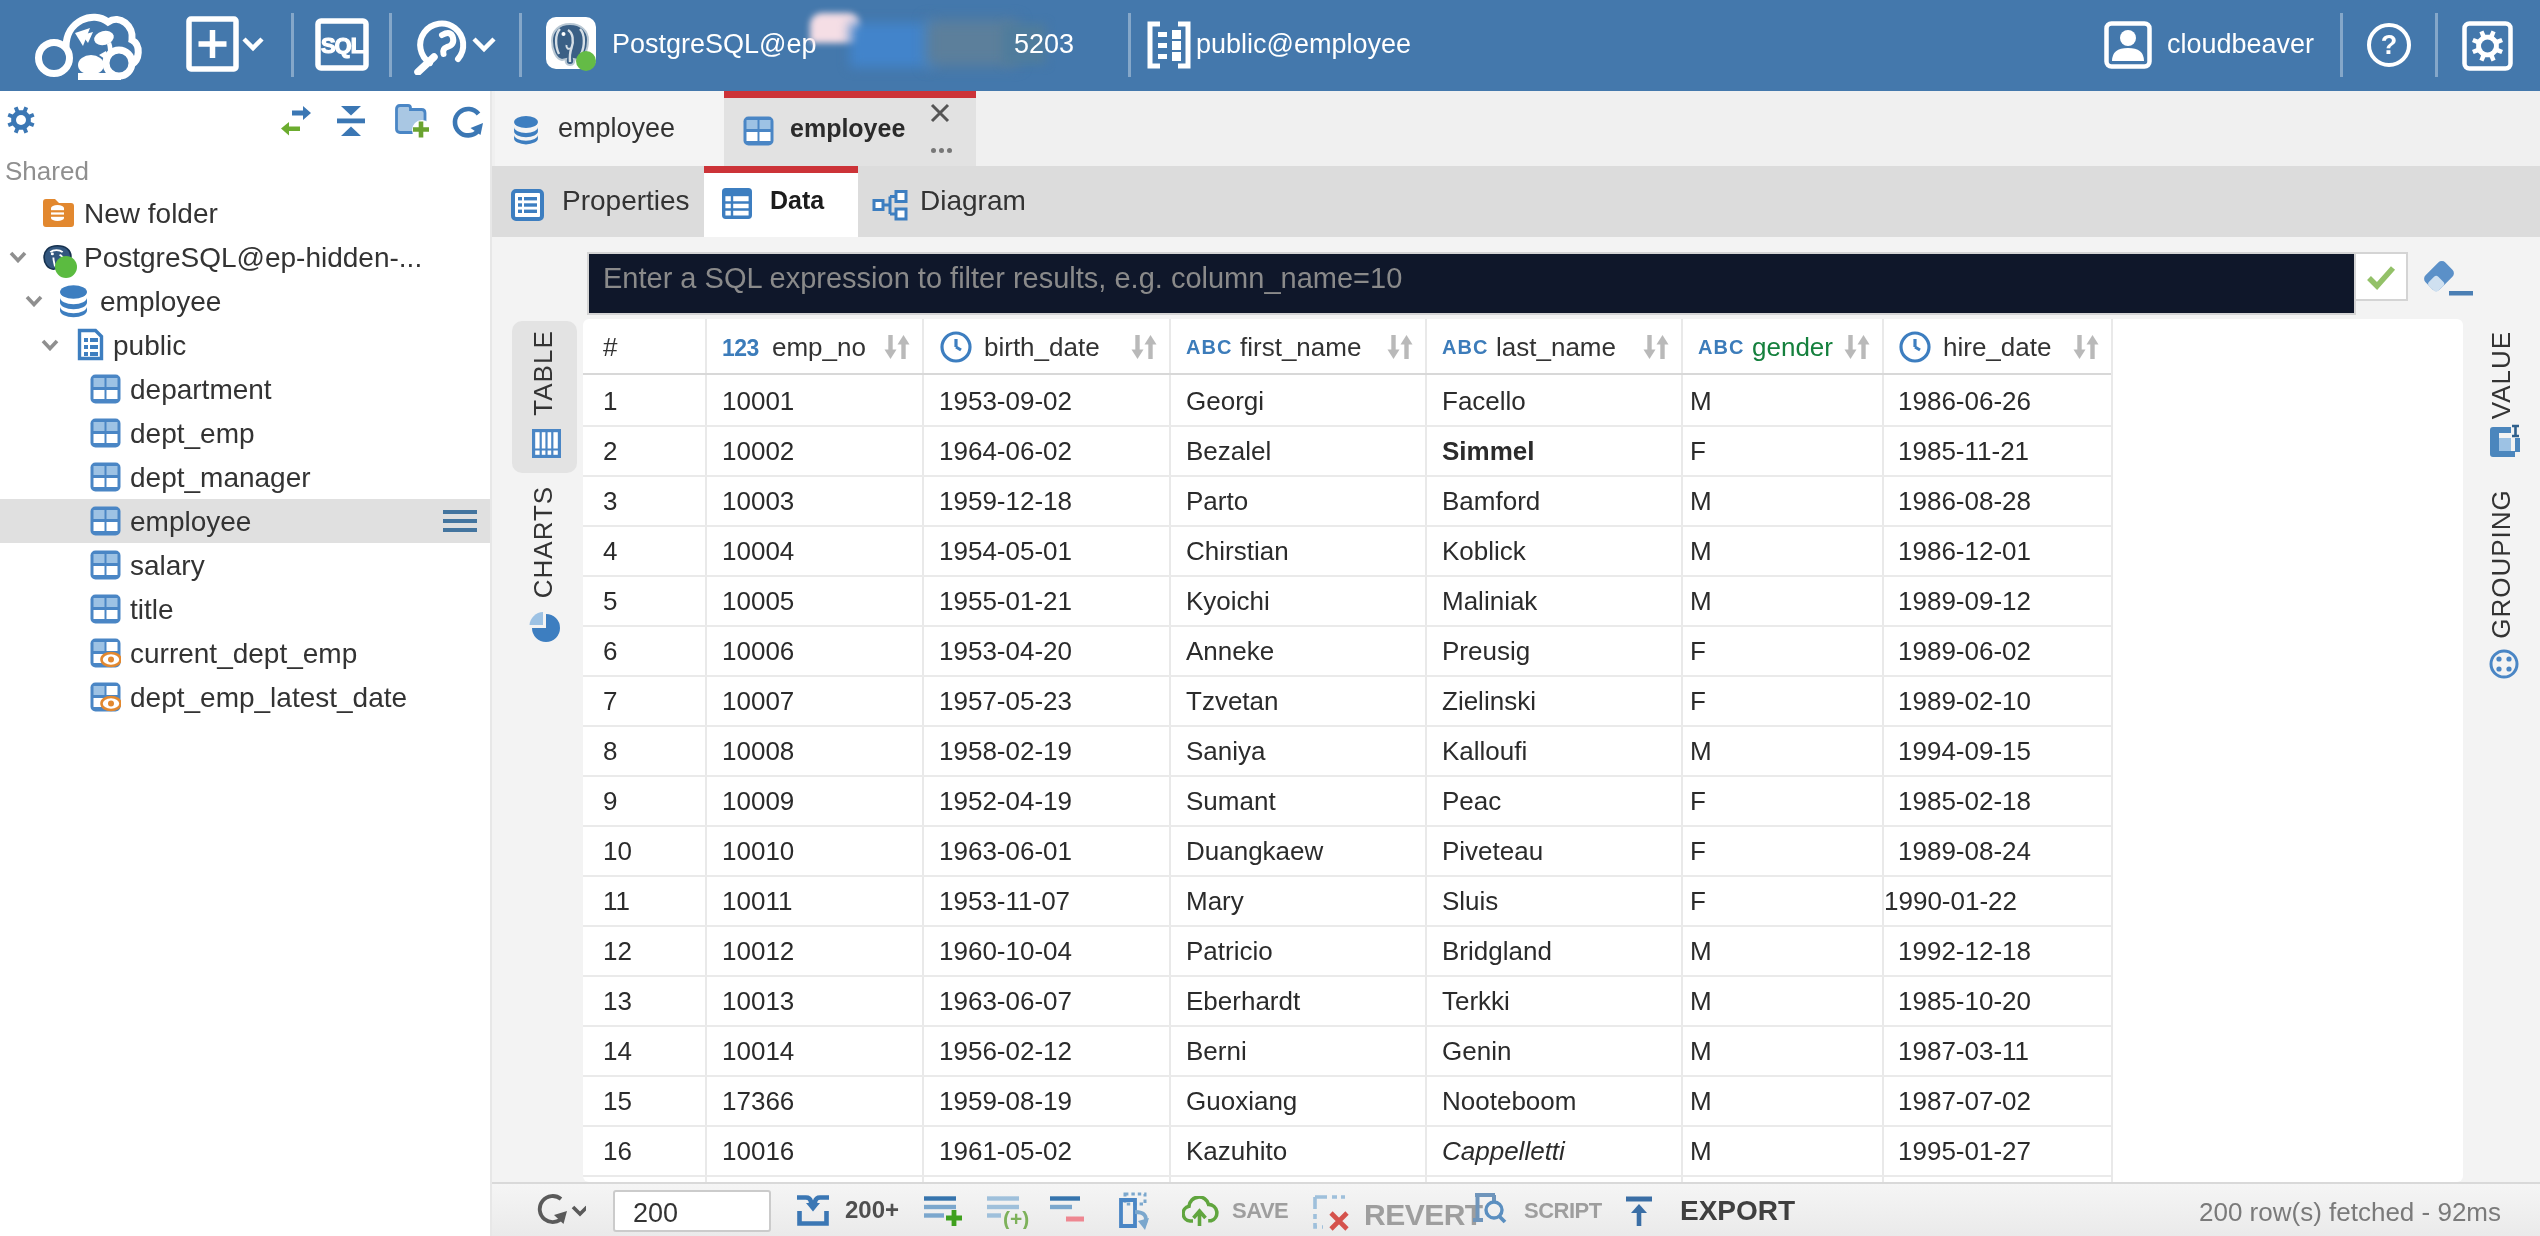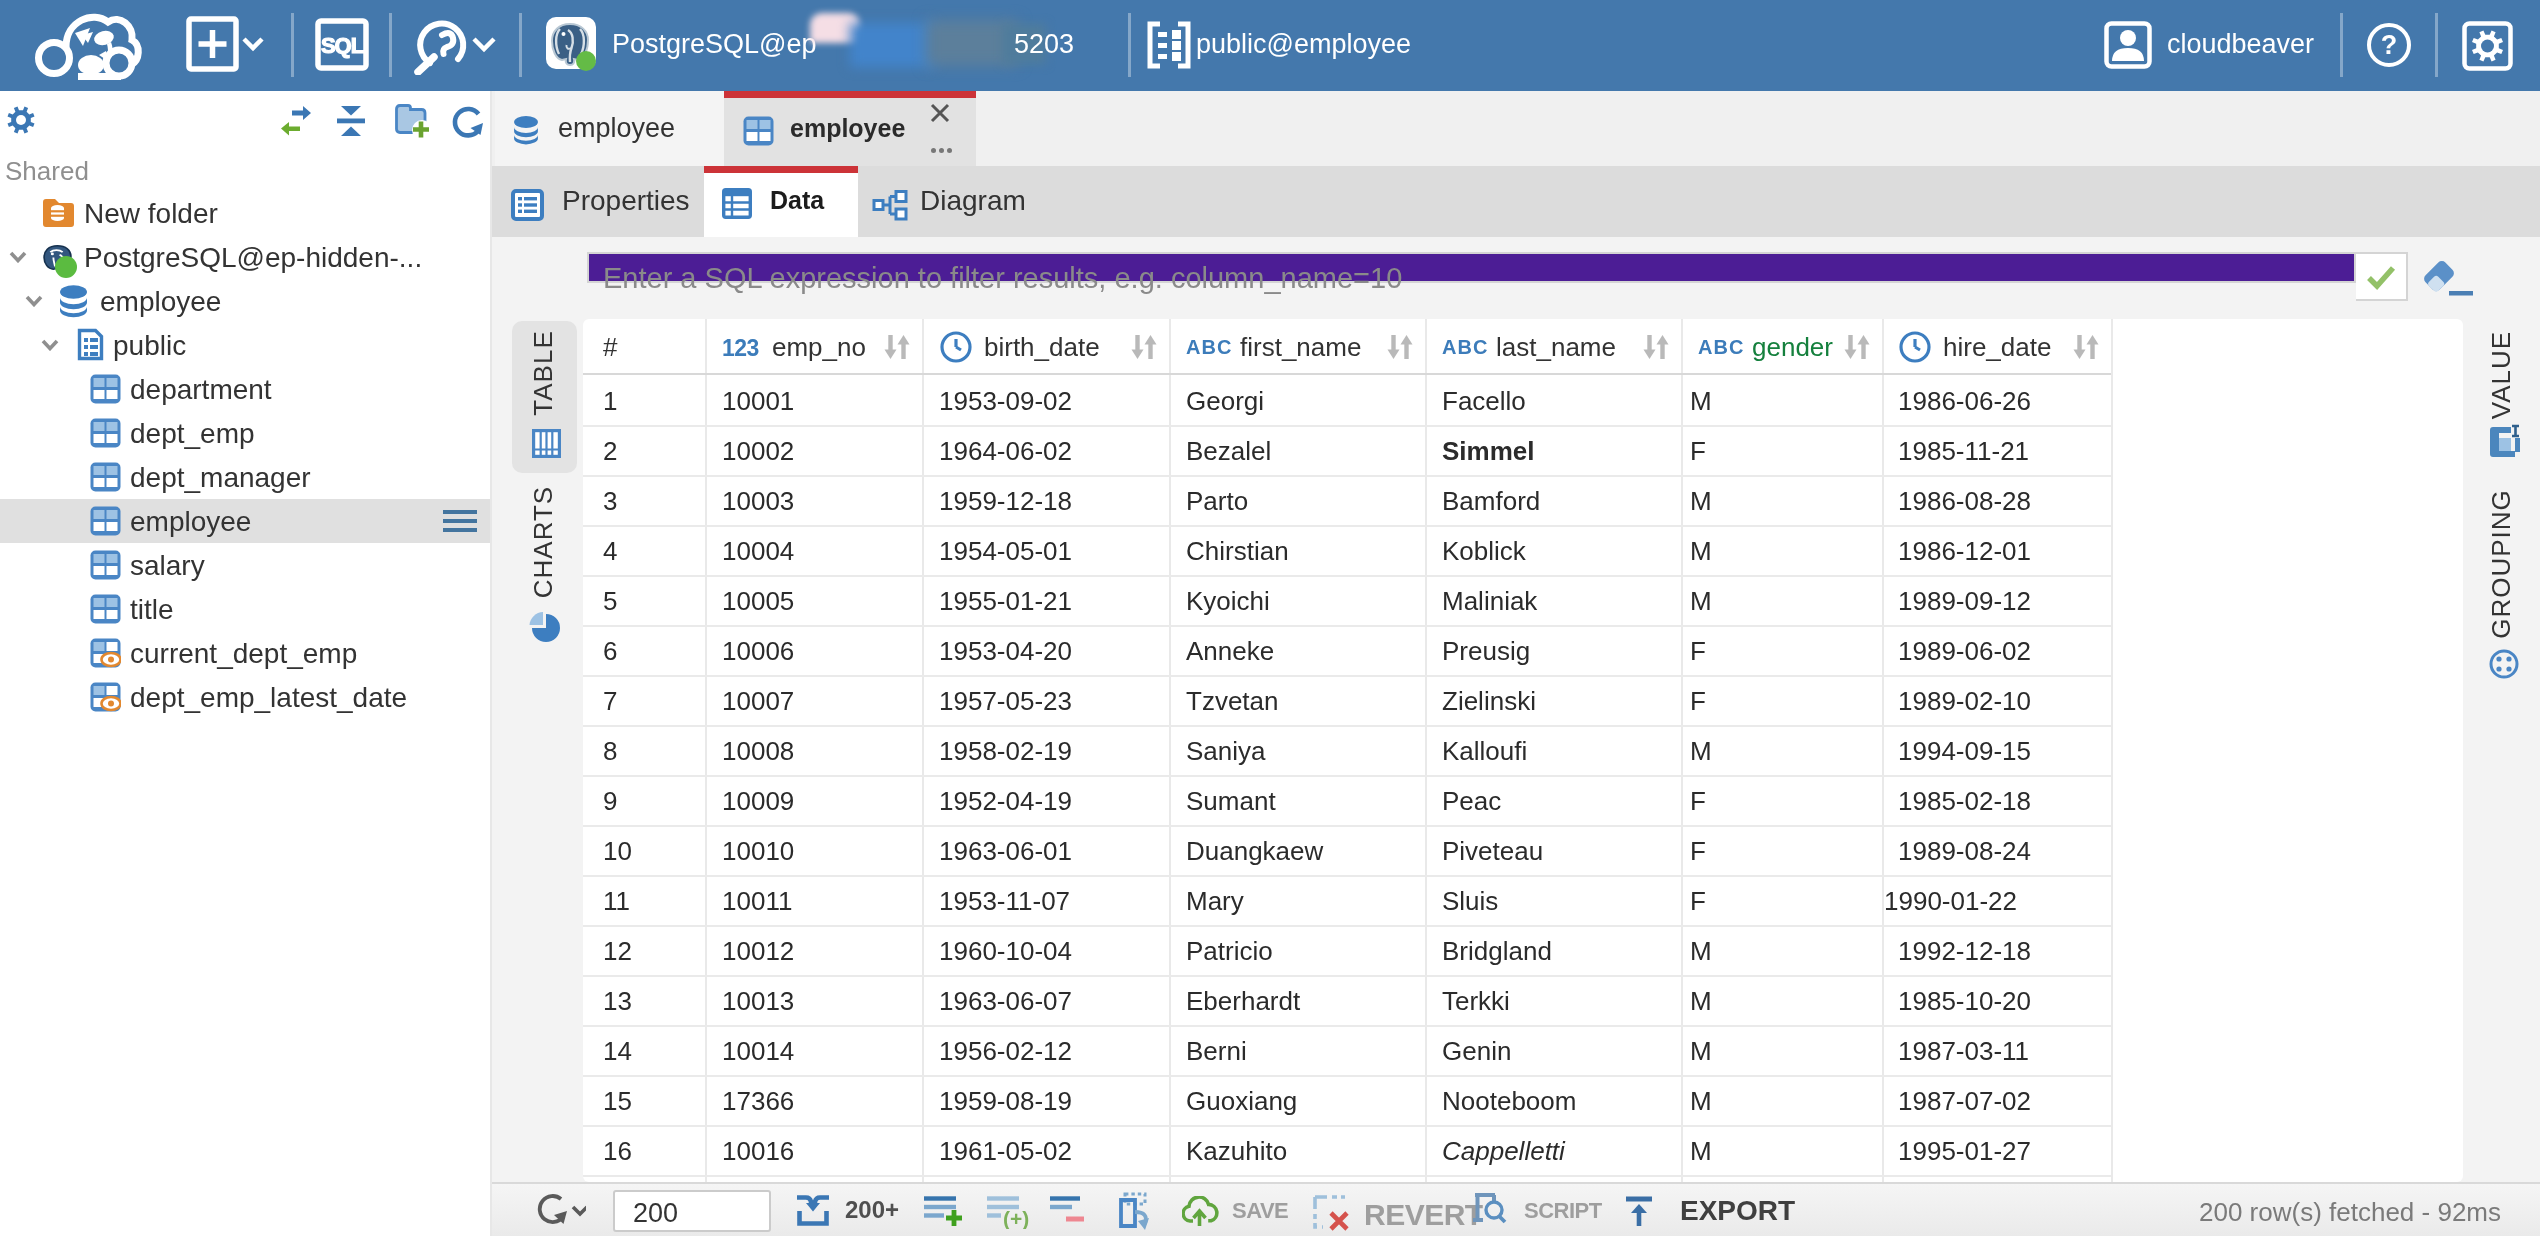--- a/index.html
+++ b/index.html
@@ -357,21 +357,21 @@
         <rect x="2" y="10.5" width="9" height="9"></rect>
         <rect x="24" y="1.5" width="10" height="10"></rect>
         <rect x="24" y="19" width="10" height="10"></rect>
       </g>
       <path d="M11 15 H 18 M 18 6.5 V 24 M 18 6.5 H 24 M 18 24 H 24" fill="none" stroke="#3d7ec0" stroke-width="3"></path>
     </svg>
     <div class="abs" style="left:428px;top:19px;font-size:28px;color:#333;">Diagram</div>
   </div>
 
   <div class="abs" id="filter" style="left:492px;top:237px;width:2048px;height:82px;">
-    <div class="abs" style="left:95px;top:15px;width:1769px;height:31px;background:#4c1d95;border:2px solid #d4d4d4;">
+    <div class="abs" style="left:95px;top:15px;width:1769px;height:63px;background:#0f172a;border:2px solid #d4d4d4;">
       <div class="abs" style="left:14px;top:8px;font-size:29px;color:#8a8a8a;">Enter a SQL expression to filter results, e.g. column_name=10</div>
     </div>
     <div class="abs" style="left:1864px;top:15px;width:52px;height:49px;background:#fff;border:2px solid #d4d4d4;border-left:none;">
       <svg class="abs" style="left:10px;top:11px;" width="30" height="25" viewBox="0 0 30 25">
         <path d="M3 13 L 11 21 L 27 3" fill="none" stroke="#93c168" stroke-width="5.5"></path>
       </svg>
     </div>
     <svg class="abs" style="left:1925px;top:17px;" width="60" height="48" viewBox="0 0 60 48">
       <g transform="rotate(-45 22 22)">
         <rect x="8" y="12" width="28" height="20" rx="5" fill="#5b90c8"></rect>

